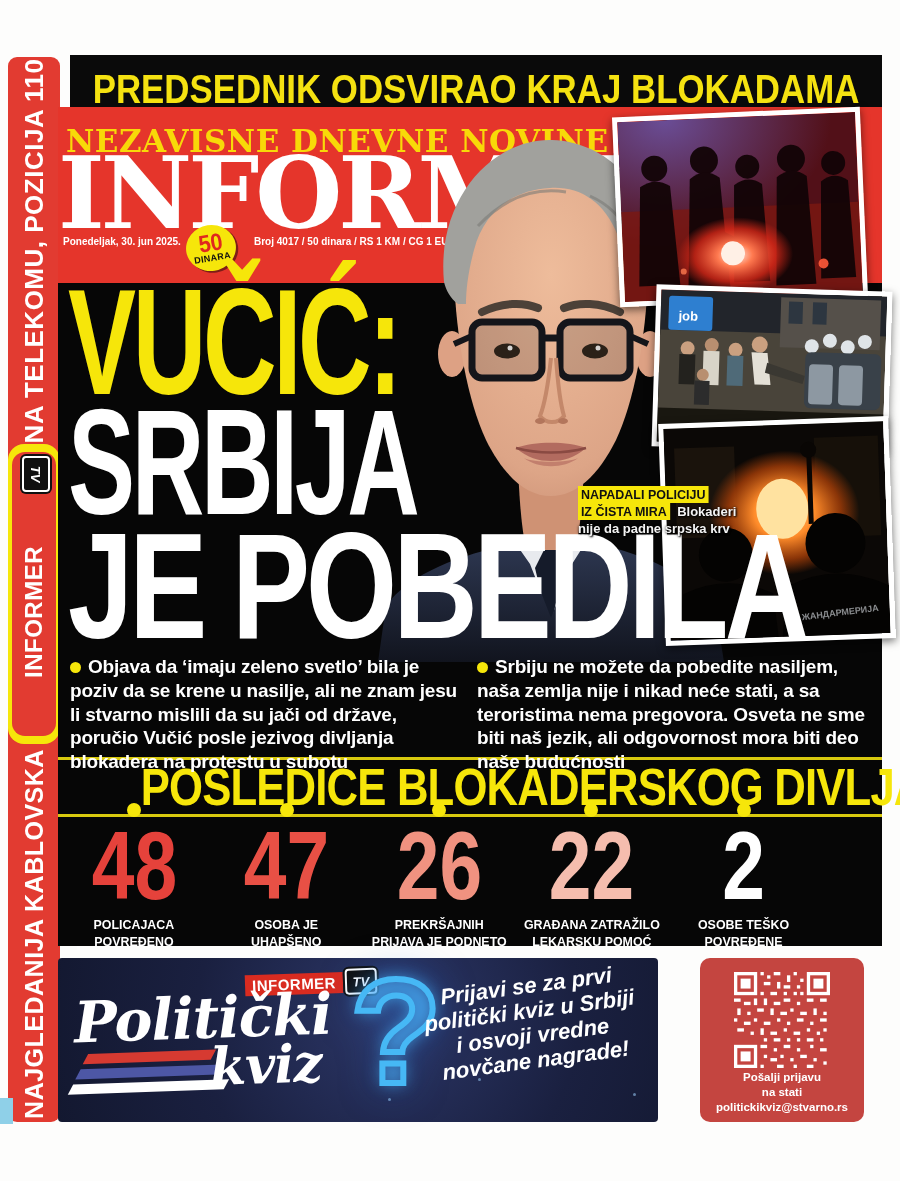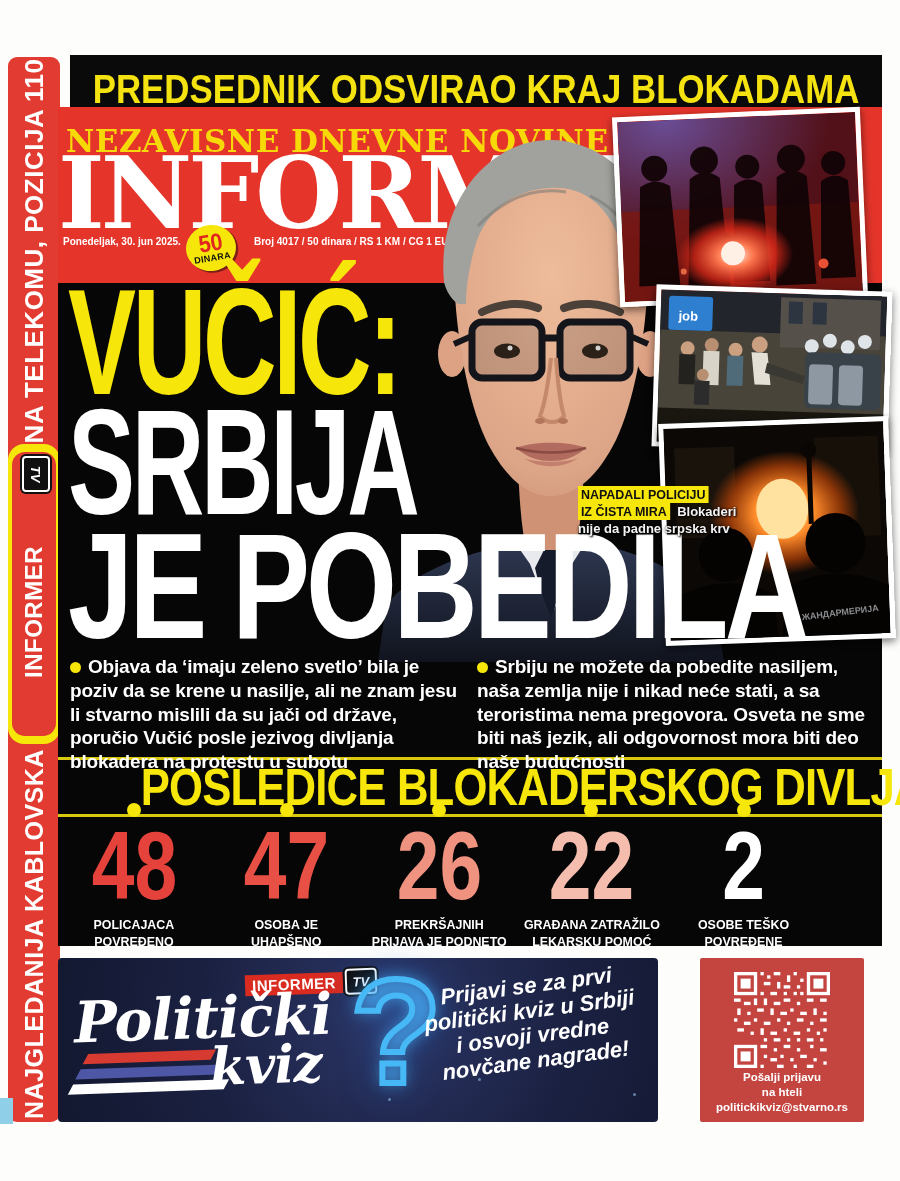--- a/index.html
+++ b/index.html
@@ -90,21 +90,21 @@
           font-size:52px;color:#fff;transform:rotate(-2deg);letter-spacing:-1px;}
   .stripe{height:10px;transform:skewX(-30deg);margin-bottom:5px;}
   .stripes{left:12px;top:94px;transform:rotate(-2deg);}
   .qmark{left:278px;top:-4px;width:120px;text-align:center;font-weight:900;font-size:148px;
          line-height:1.05;color:rgba(80,170,255,.16);-webkit-text-stroke:6px #46b8f5;
          text-shadow:0 0 18px rgba(70,180,250,.85),0 0 42px rgba(40,120,240,.5);}
   .pitch{left:362px;top:16px;width:222px;transform:rotate(-7.5deg);color:#fff;font-weight:800;
          font-style:italic;font-size:22px;line-height:1.13;text-align:center;}
   .ndot{position:absolute;width:3px;height:3px;border-radius:50%;background:#9fd4ff;opacity:.55;}
 
-  .qrpanel{left:700px;top:958px;width:164px;height:164px;background:#c44540;border-radius:2px;}
+  .qrpanel{left:700px;top:958px;width:164px;height:164px;background:#c44540;border-radius:10px;}
   .qr{left:34px;top:14px;}
   .qrtext{left:0;top:112px;width:164px;text-align:center;color:#fff;font-weight:700;
           font-size:11.5px;line-height:1.3;}
 </style>
 </head>
 <body>
 
 <div class="page">
 
   <div class="abs sidebar"></div>
@@ -465,18 +465,18 @@
           <rect x="24" y="26" width="1" height="1"></rect>
         <rect x="8" y="28" width="1" height="1"></rect>
           <rect x="13" y="28" width="2" height="1"></rect>
           <rect x="18" y="28" width="1" height="1"></rect>
         <rect x="22" y="28" width="2" height="1"></rect>
           <rect x="27" y="27" width="1" height="1"></rect>
       </g>
     </svg>
     <div class="abs qrtext">
       <div>Pošalji prijavu</div>
-      <div>na hteli</div>
+      <div>na stati</div>
       <div>politickikviz@stvarno.rs</div>
     </div>
   </div>
 
 </div>
 
 </body></html>

